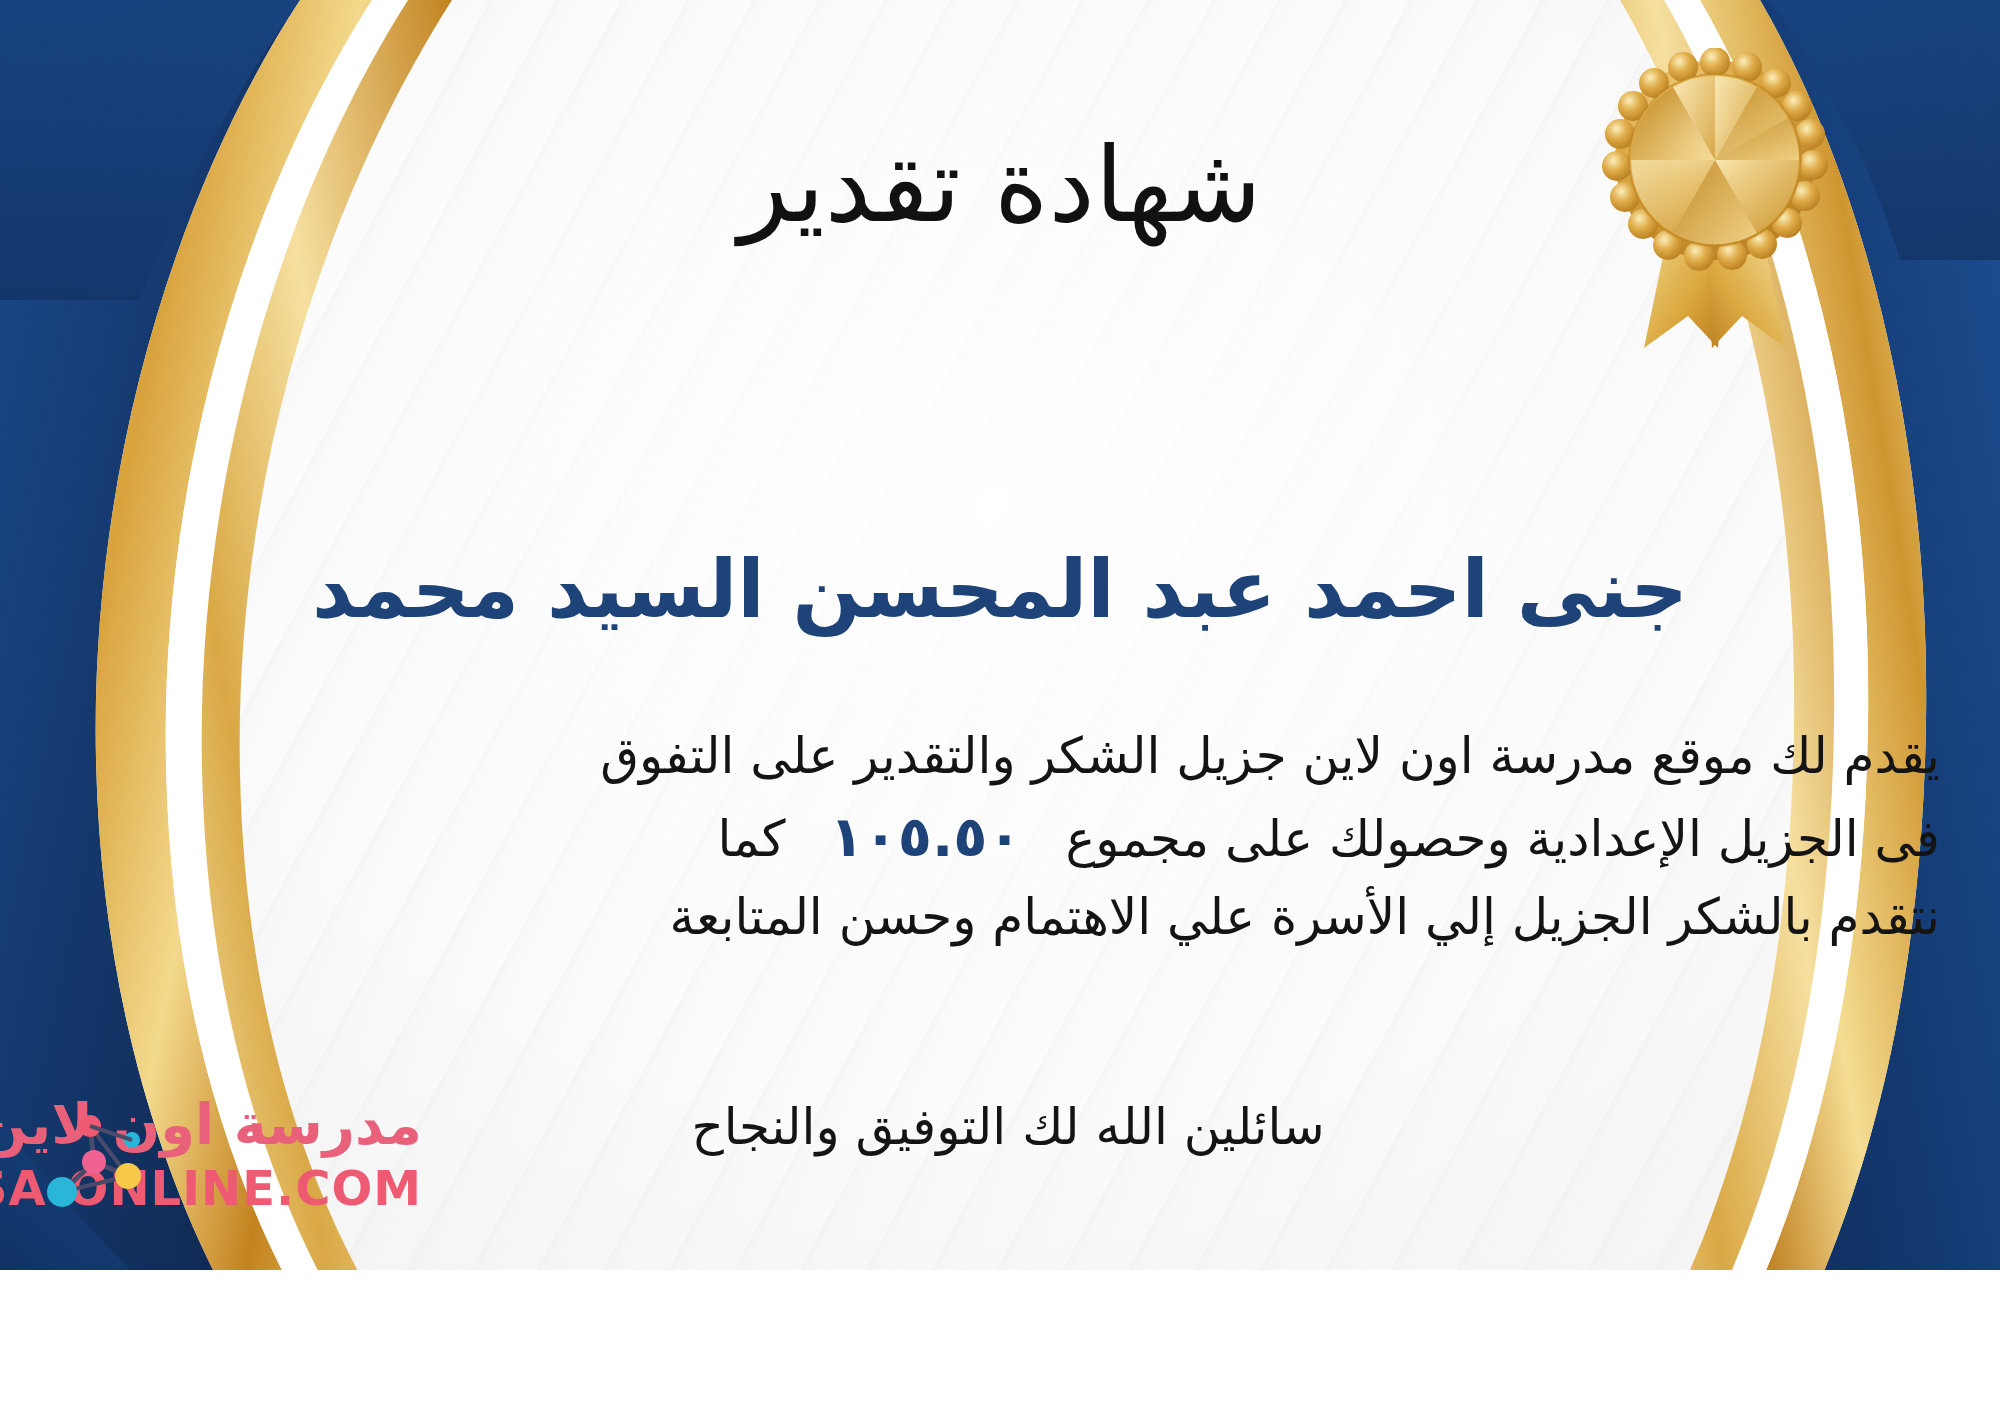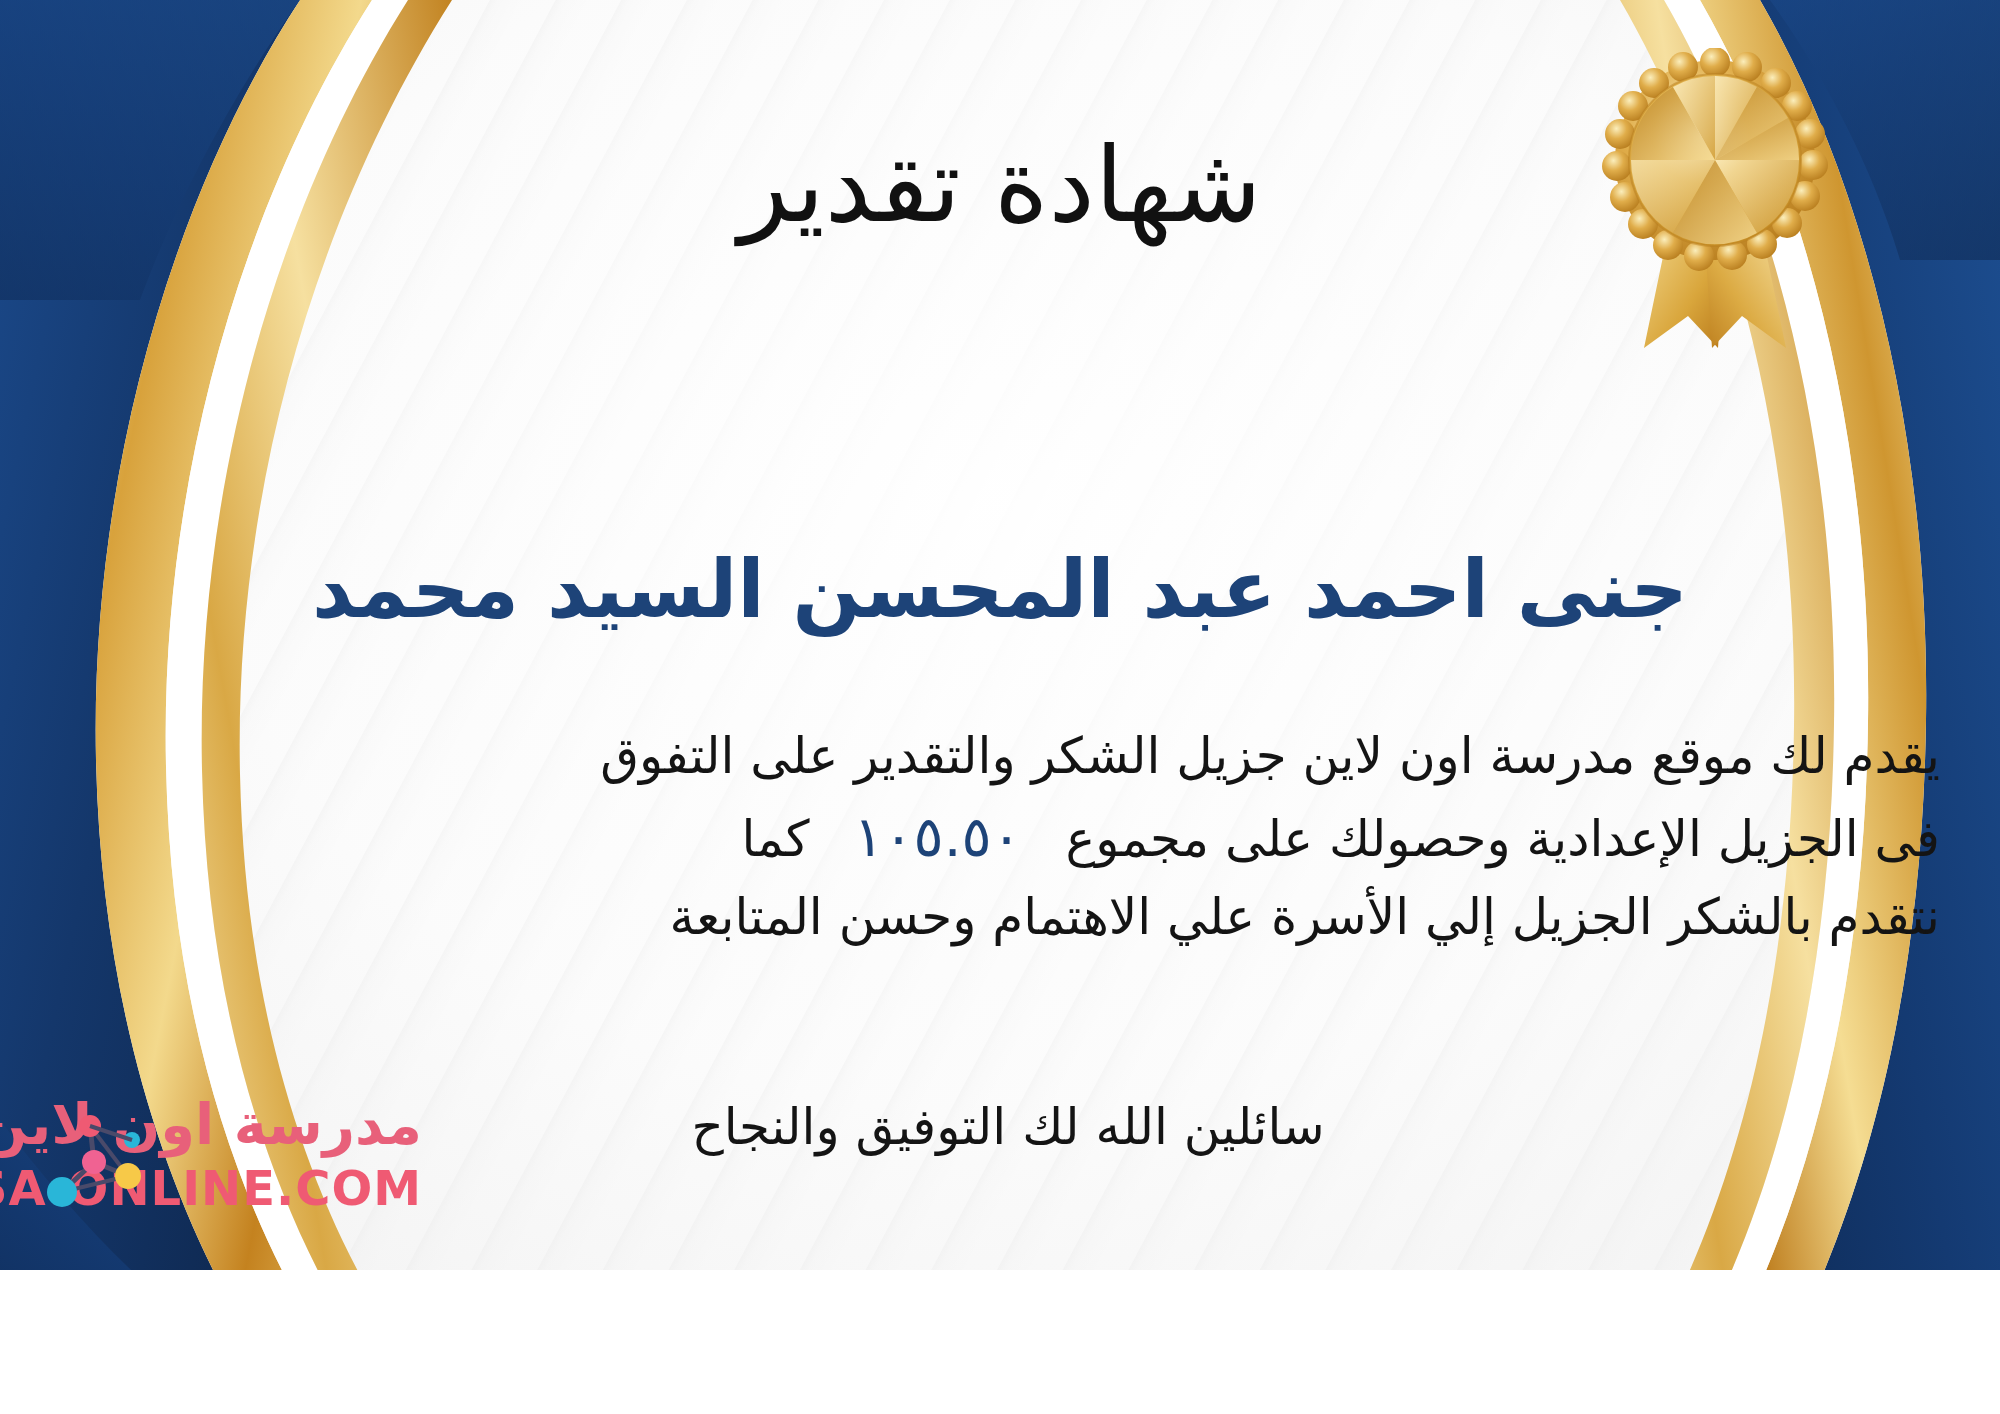--- a/index.html
+++ b/index.html
@@ -55,21 +55,21 @@
     margin-top:32px;
   }
   .body-lines{
     position:absolute;top:718px;right:60px;left:60px;
   }
   .bline{
     font-size:50px;color:#141414;line-height:1.52;font-weight:400;
     white-space:nowrap;text-align:right;
   }
   .bline .grade{
-    color:#1d4378;font-weight:400;font-size:56px;
+    color:#1d4378;font-weight:700;font-size:56px;
     padding:0 28px;letter-spacing:2px;margin-top:16px;
   }
   .closing{
     position:absolute;top:1098px;right:0;left:0;
     font-size:50px;color:#141414;font-weight:400;margin-left:16px;
   }
 
   
   .logo{
     position:absolute;left:22px;bottom:28px;width:470px;height:150px;

